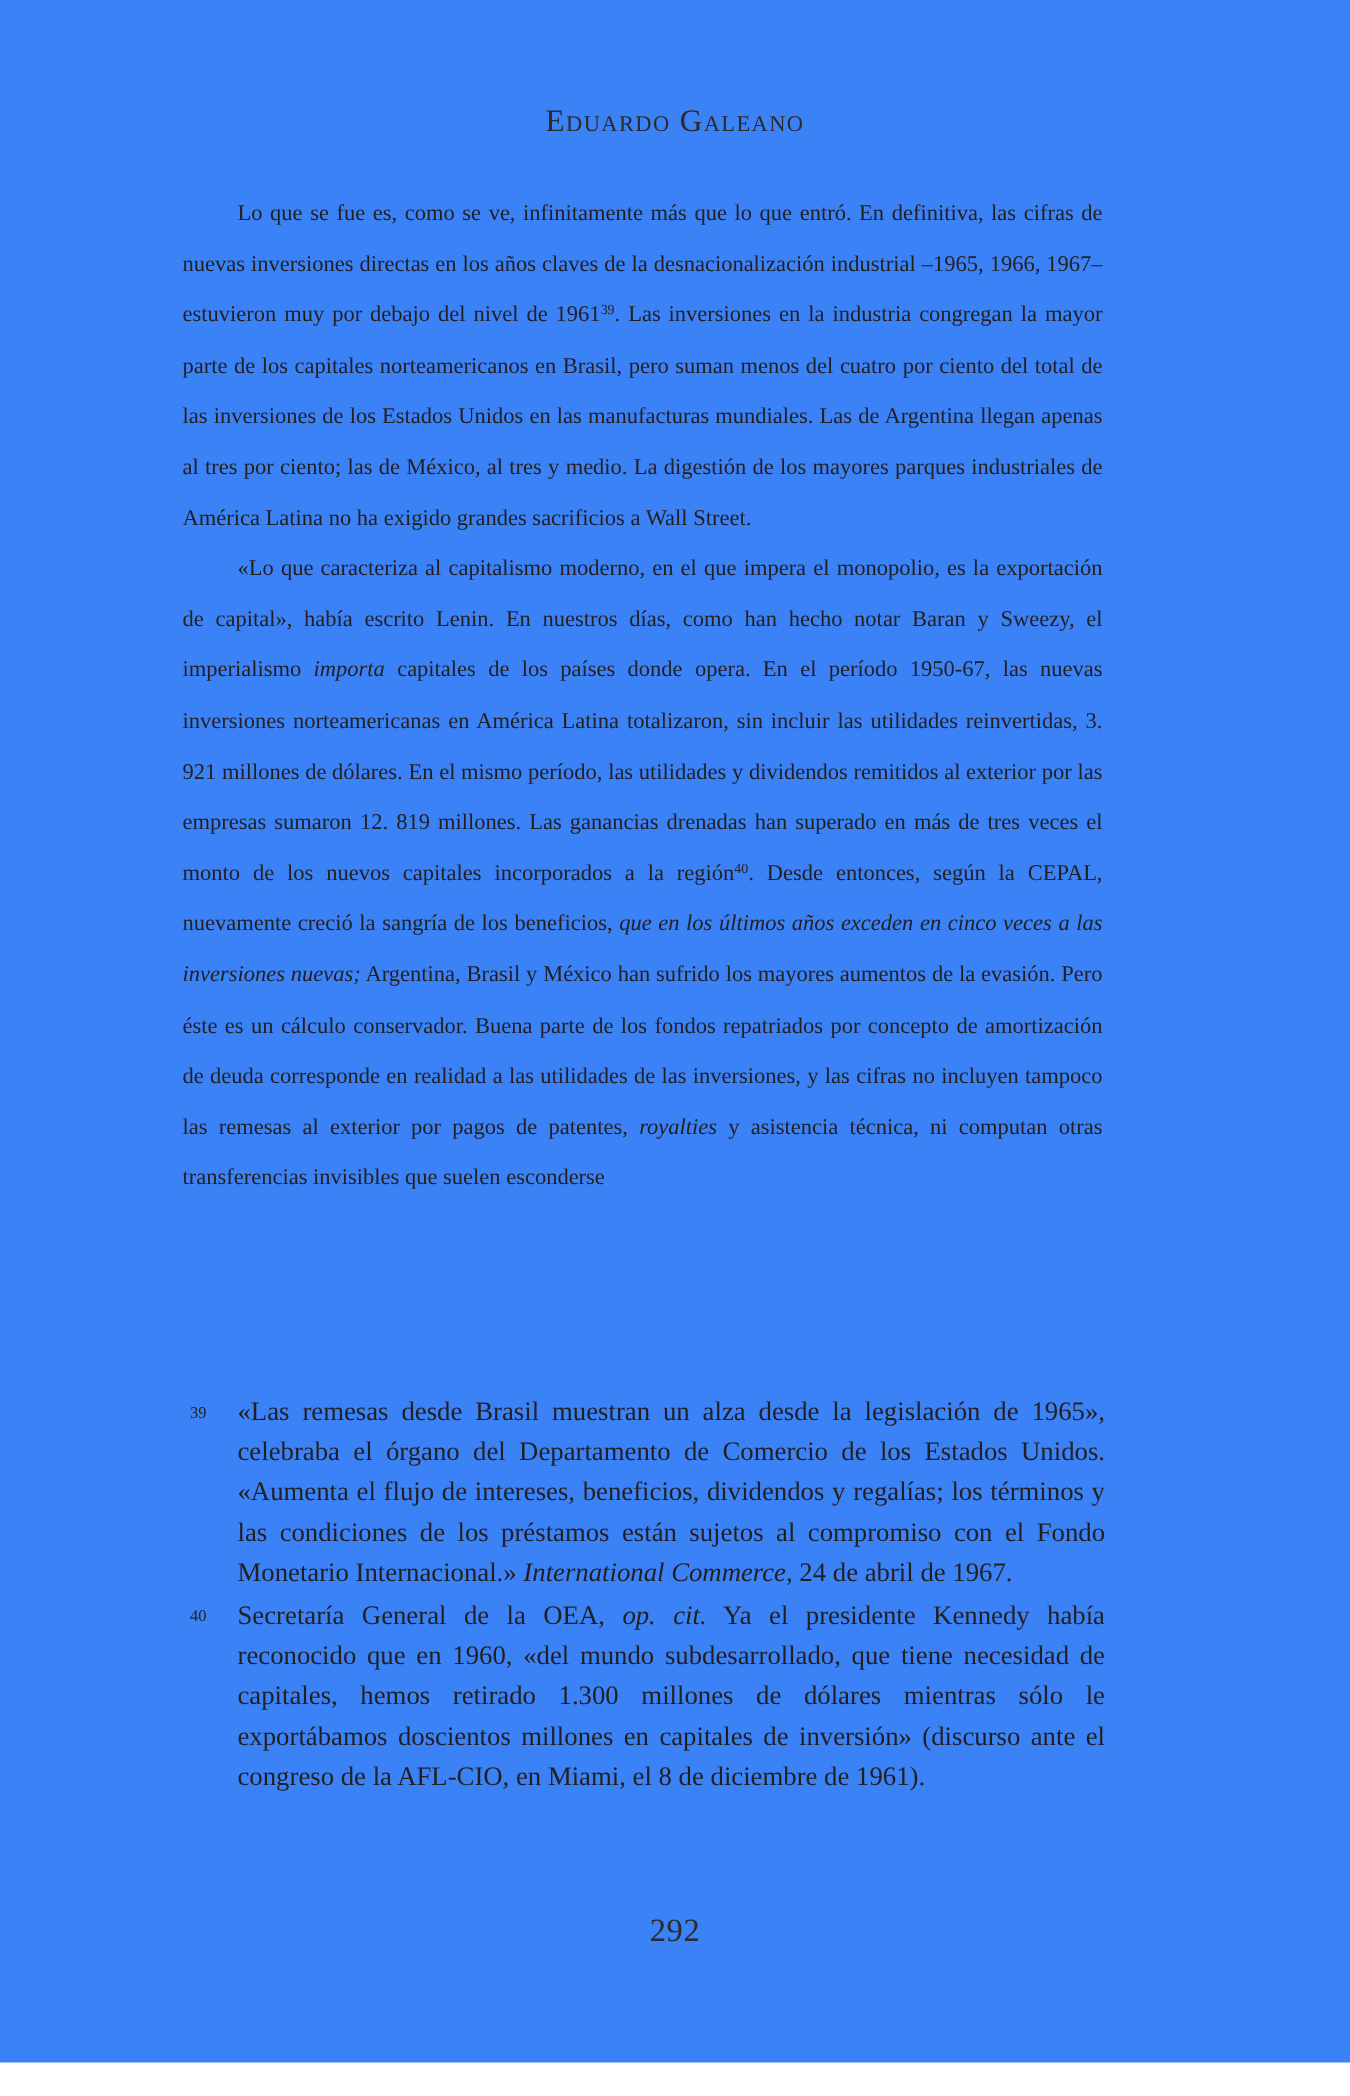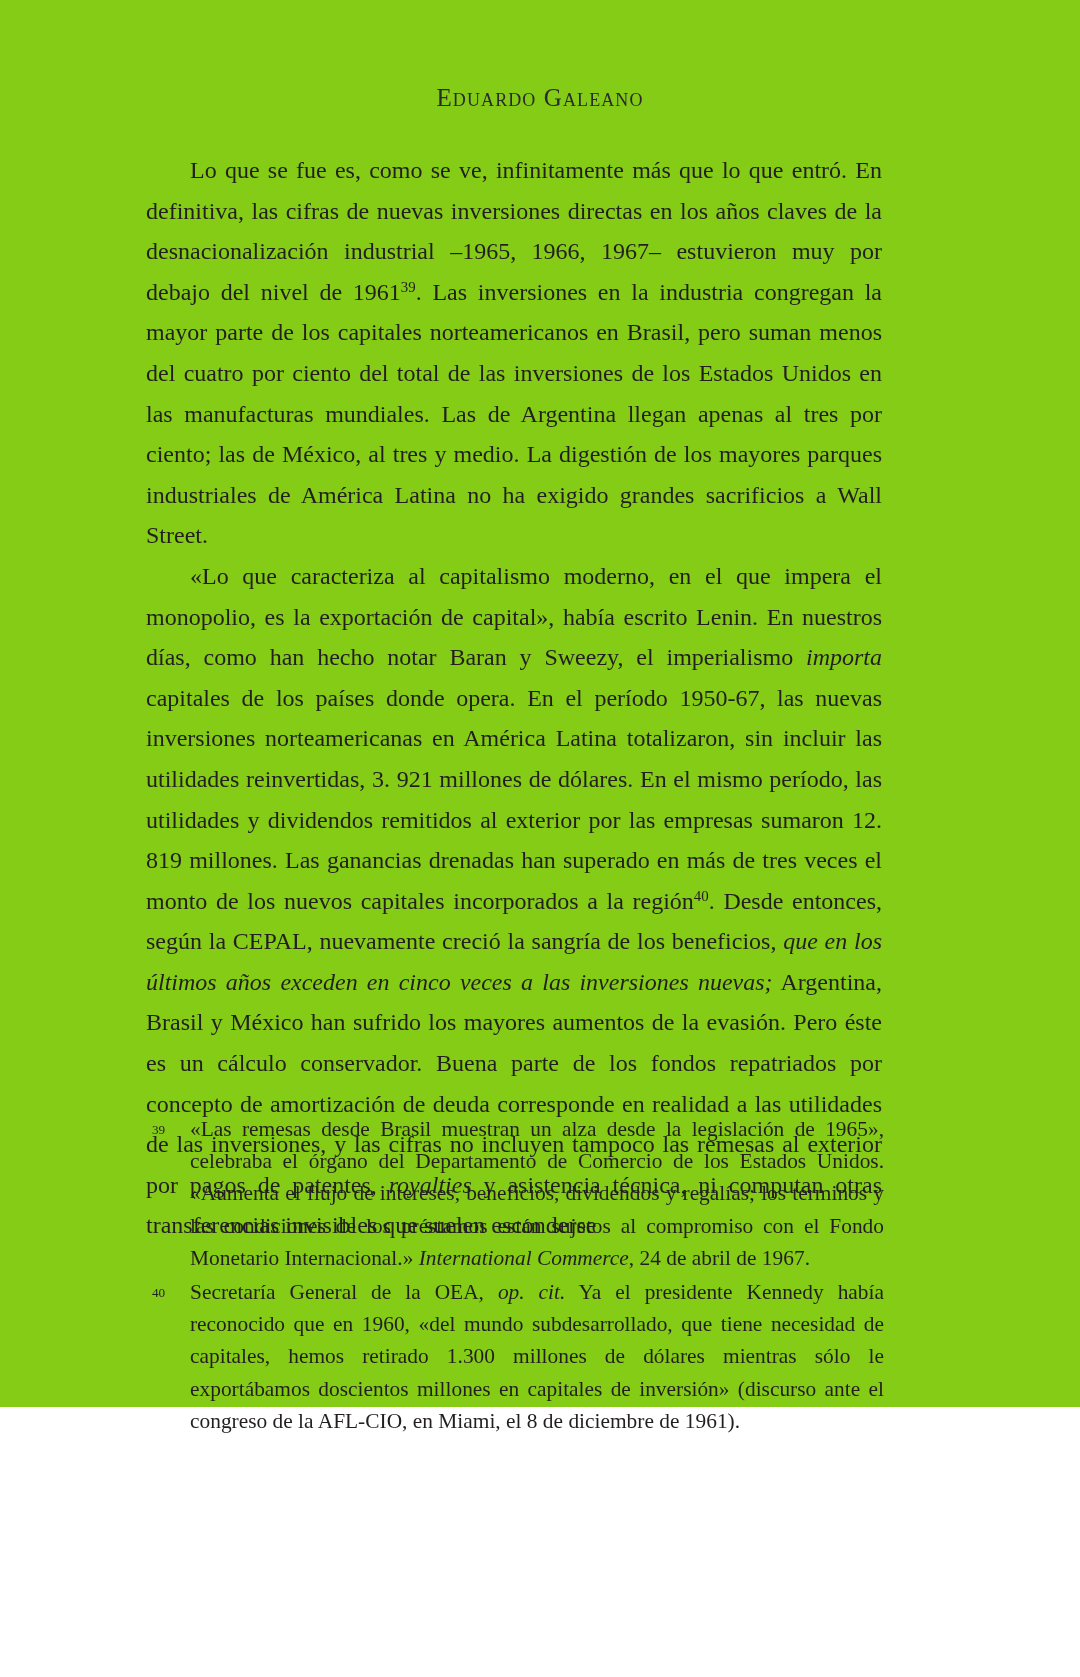--- a/index.html
+++ b/index.html
@@ -14,22 +14,22 @@
     font-family: "Liberation Serif", "DejaVu Serif", serif;
     color: #231f20;
     overflow: hidden;
   }
 
   .page {
     position: absolute;
     left: 0;
     top: 0;
     width: 1080px;
-    height: 1407px;
-    background: #84cc16;
+    height: 1650px;
+    background: #3b82f6;
   }
 
   
   .running-head {
     position: absolute;
     left: 0;
     top: 84px;
     width: 1080px;
     text-align: center;
     font-size: 24px;
@@ -45,21 +45,21 @@
   
   .textblock {
     position: absolute;
     left: 146px;
     top: 150px;
     width: 736px;
   }
 
   p.body {
     margin: 0;
-    font-size: 24px;
+    font-size: 18px;
     line-height: 40.6px;
     text-align: justify;
     text-justify: inter-word;
     hyphens: manual;
     color: #231f20;
   }
   p.body.indent {
     text-indent: 44px;
   }
 
@@ -120,14 +120,17 @@
   <div class="textblock">
     <p class="body indent" id="p1"><span>Lo que se fue es, como se ve, infinitamente más que lo que entró. En definitiva, las cifras de nuevas inversiones directas en los años claves de la desnacionalización industrial –1965, 1966, 1967– estuvieron muy por debajo del nivel de 1961</span><sup class="fnref">39</sup><span>. Las inversiones en la industria congregan la mayor parte de los capitales norteamericanos en Brasil, pero suman menos del cuatro por ciento del total de las inversiones de los Estados Unidos en las manufacturas mundiales. Las de Argentina llegan apenas al tres por ciento; las de México, al tres y medio. La digestión de los mayores parques industriales de América Latina no ha exigido grandes sacrificios a Wall Street.</span></p>
     <p class="body indent" id="p2"><span>«Lo que caracteriza al capitalismo moderno, en el que impera el monopolio, es la exportación de capital», había escrito Lenin. En nuestros días, como han hecho notar Baran y Sweezy, el imperialismo </span><i class="ital">importa</i><span> capitales de los países donde opera. En el período 1950-67, las nuevas inversiones norteamericanas en América Latina totalizaron, sin incluir las utilidades reinvertidas, 3. 921 millones de dólares. En el mismo período, las utilidades y dividendos remitidos al exterior por las empresas sumaron 12. 819 millones. Las ganancias drenadas han superado en más de tres veces el monto de los nuevos capitales incorporados a la región</span><sup class="fnref">40</sup><span>. Desde entonces, según la CEPAL, nuevamente creció la sangría de los beneficios, </span><i class="ital">que en los últimos años exceden en cinco veces a las inversiones nuevas;</i><span> Argentina, Brasil y México han sufrido los mayores aumentos de la evasión. Pero éste es un cálculo conservador. Buena parte de los fondos repatriados por concepto de amortización de deuda corresponde en realidad a las utilidades de las inversiones, y las cifras no incluyen tampoco las remesas al exterior por pagos de patentes, </span><i class="ital">royalties</i><span> y asistencia técnica, ni computan otras transferencias invisibles que suelen esconderse</span></p>
   </div>
 
   <div class="footnotes" id="footnotes">
       <div class="footnote"><sup class="fnum">39</sup><span><span>«Las remesas desde Brasil muestran un alza desde la legislación de 1965», celebraba el órgano del Departamento de Comercio de los Estados Unidos. «Aumenta el flujo de intereses, beneficios, dividendos y regalías; los términos y las condiciones de los préstamos están sujetos al compromiso con el Fondo Monetario Internacional.» </span><i class="ital">International Commerce</i><span>, 24 de abril de 1967.</span></span></div>
       <div class="footnote"><sup class="fnum">40</sup><span><span>Secretaría General de la OEA, </span><i class="ital">op. cit.</i><span> Ya el presidente Kennedy había reconocido que en 1960, «del mundo subdesarrollado, que tiene necesidad de capitales, hemos retirado 1.300 millones de dólares mientras sólo le exportábamos doscientos millones en capitales de inversión» (discurso ante el congreso de la AFL-CIO, en Miami, el 8 de diciembre de 1961).</span></span></div>
     </div>
 
+  <div class="folio">
+    <span>292</span>
+  </div>
 
 </div>
 
 </body></html>

